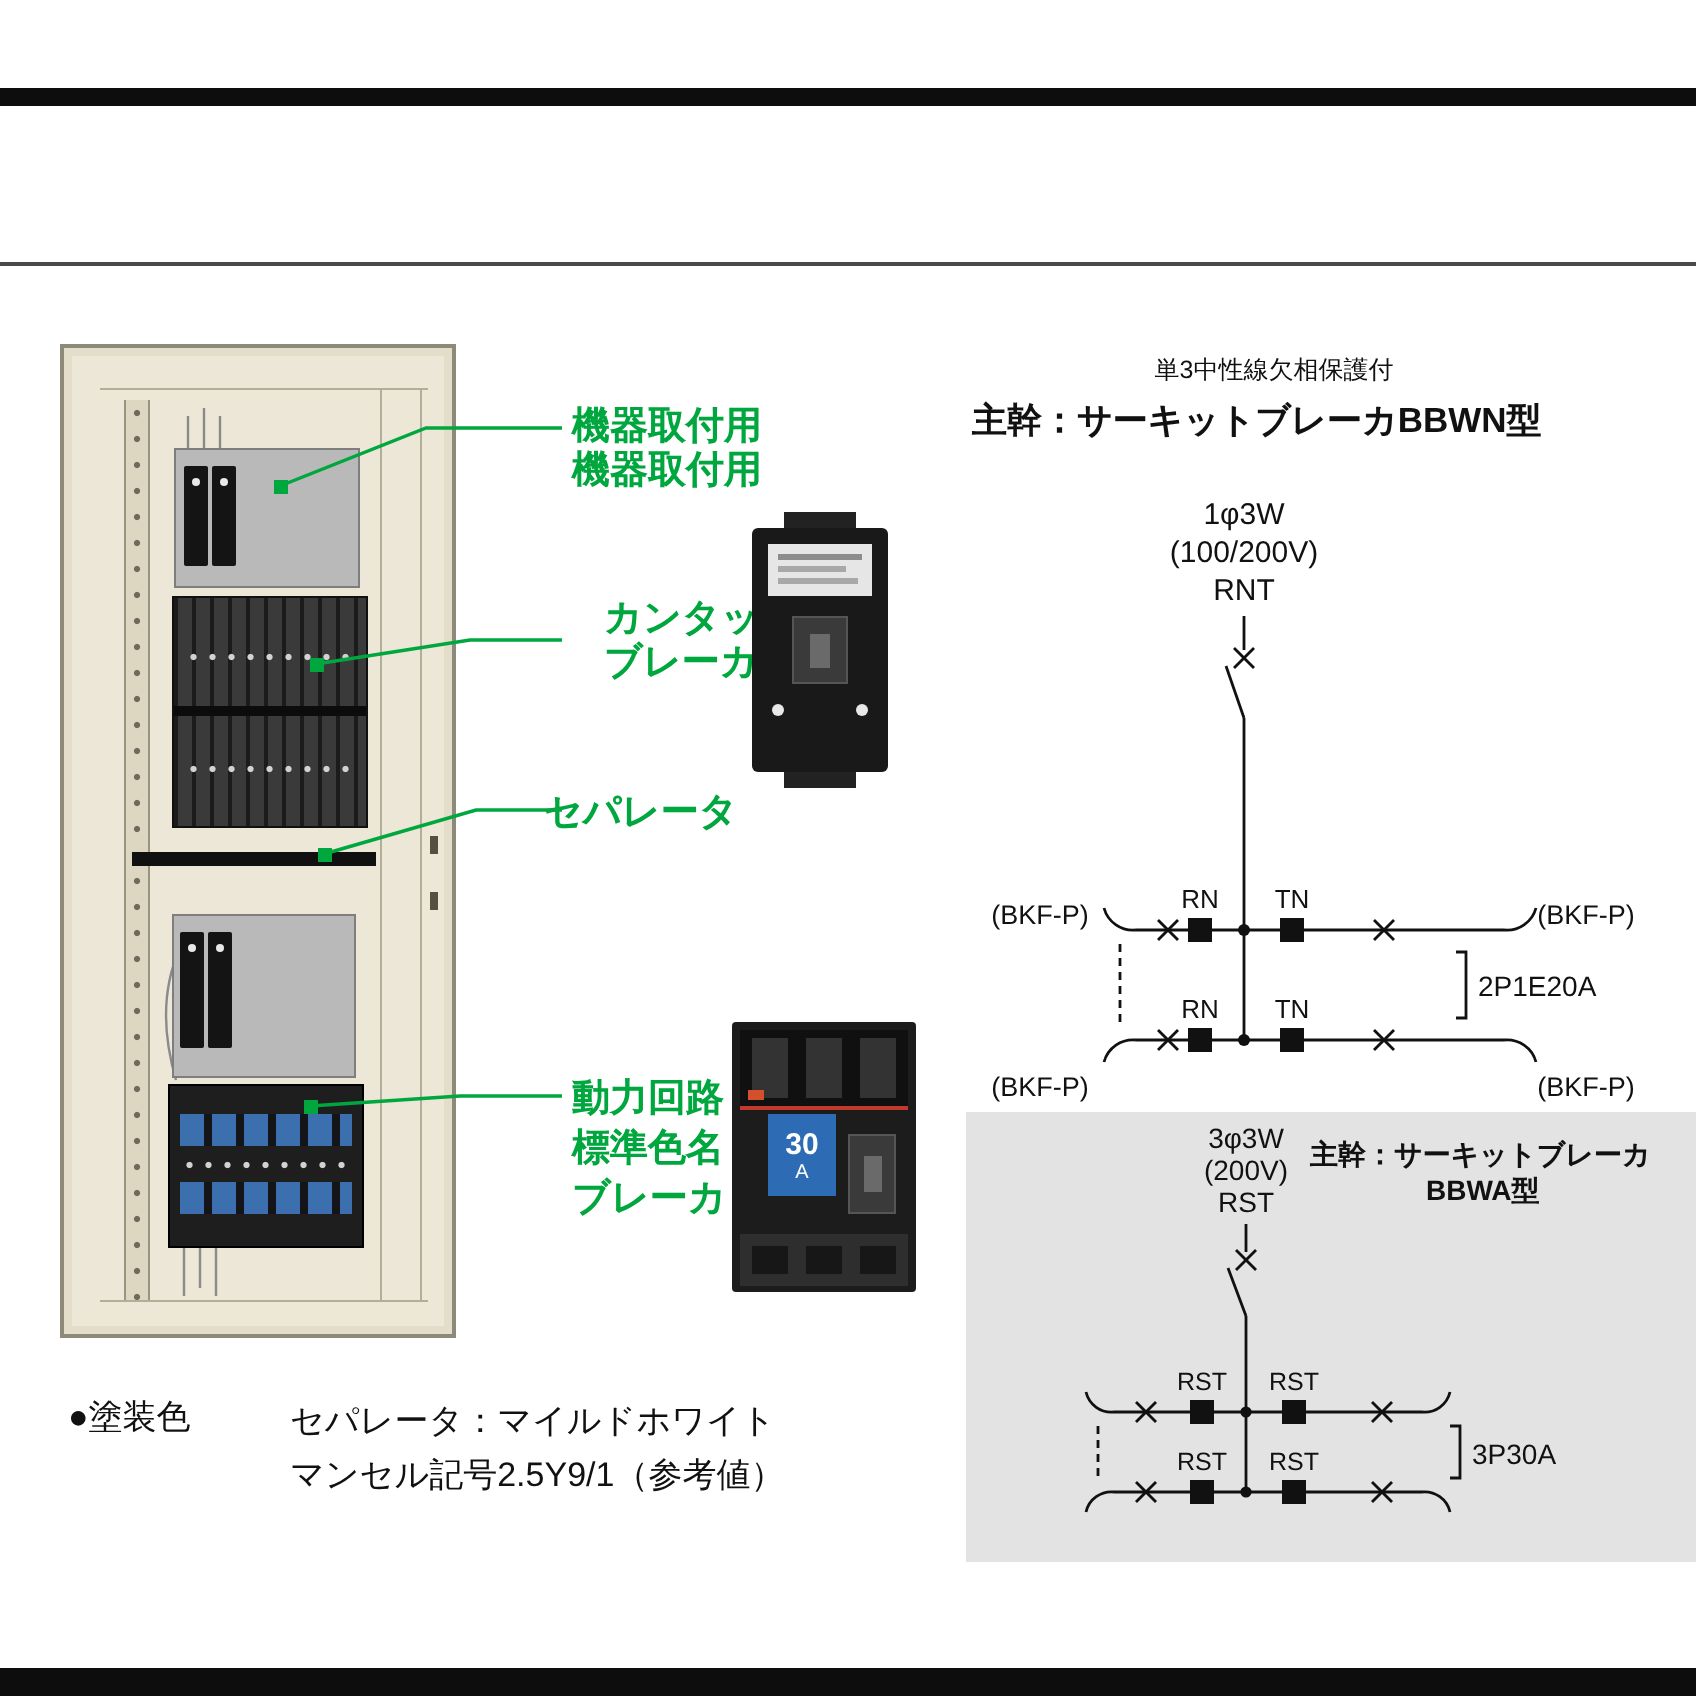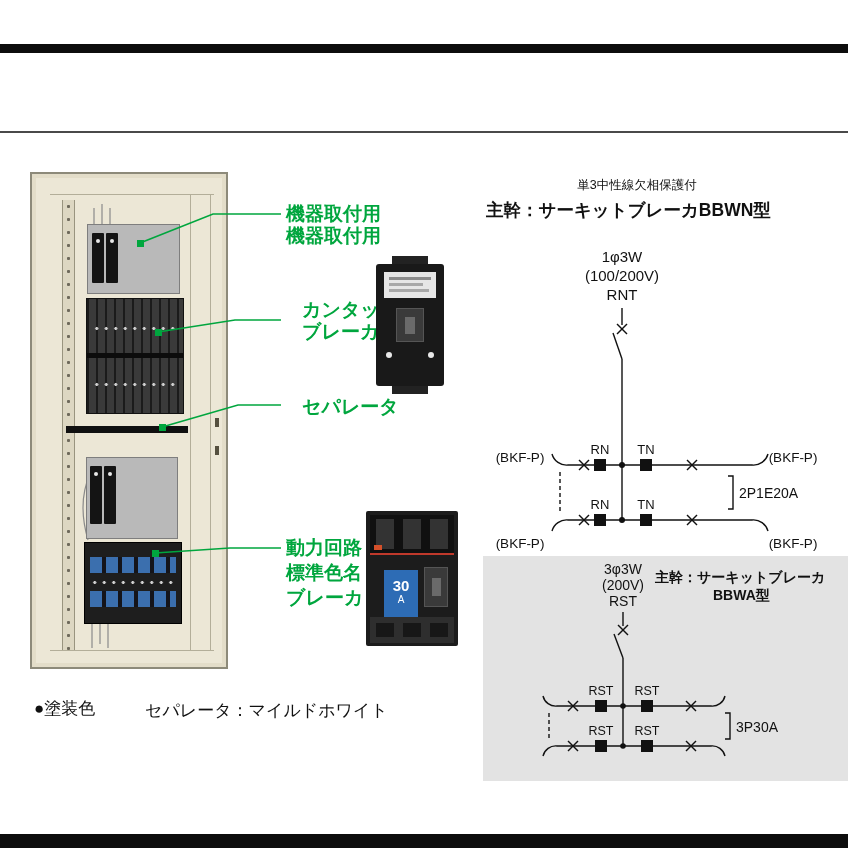--- a/index.html
+++ b/index.html
@@ -31,21 +31,21 @@
               background-size: 9.5px 7px; }
   .kantouch-mid { position:absolute; left:0; right:0; top:54px; height:5px; background:#0c0c0c; }
   .separator-bar { left:34px; top:252px; width:122px; height:7px; background:#101010; }
   .power-block { left:52px; top:368px; width:98px; height:82px; background:#1e1e1e; border:1px solid #000; }
   .blue-row { position:absolute; left:5px; right:5px; height:16px;
               background: repeating-linear-gradient(90deg,#3b6fae 0 12px,#14141a 12px 16px); }
   .latch { width:4px; height:9px; background:#55503f; }
 
   
   .callout { position:absolute; color:#00a63e; font-size:19px; line-height:22px; font-weight:bold; white-space:nowrap; }
-  .callout.lh25 { line-height:25px;font-family:Liberation Mono, monospace; }
+  .callout.lh25 { line-height:25px; }
 
   
   .prod-small { left:370px; top:256px; width:80px; height:138px; }
   .prod-large { left:362px; top:505px; width:100px; height:147px; }
 
   
   .diag-top-svg { left:480px; top:172px; }
   .gray-box { left:483px; top:556px; width:365px; height:225px; background:#e3e3e3; }
   svg text { fill:#111; }
   .t12 { font-size:12.5px; }
@@ -139,21 +139,21 @@
   </svg>
 
   <div class="callout" style="left:286px; top:203px;">
     <div>機器取付用</div>
     <div>機器取付用</div>
   </div>
   <div class="callout" style="left:302px; top:299px;">
     <div>カンタッチ</div>
     <div>ブレーカ</div>
   </div>
-  <div class="callout" style="left:302px; top:396px;">
+  <div class="callout" style="left:272px; top:396px;">
     <div>セパレータ</div>
   </div>
   <div class="callout lh25" style="left:286px; top:537px;">
     <div>動力回路</div>
     <div>標準色名</div>
     <div>ブレーカ</div>
   </div>
 
   <div class="abs prod-small">
     <div class="abs" style="left:22px; top:0; width:36px; height:10px; background:#222;"></div>
@@ -173,21 +173,21 @@
 
   <div class="abs prod-large">
     <div class="abs" style="left:4px; top:6px; width:92px; height:135px; background:#1c1c1c; border-radius:2px;"></div>
     <div class="abs" style="left:8px; top:10px; width:84px; height:38px; background:#101010;">
       <div class="abs" style="left:6px; top:4px; width:18px; height:30px; background:#333;"></div>
       <div class="abs" style="left:33px; top:4px; width:18px; height:30px; background:#333;"></div>
       <div class="abs" style="left:60px; top:4px; width:18px; height:30px; background:#333;"></div>
     </div>
     <div class="abs" style="left:8px; top:48px; width:84px; height:2px; background:#c0392b;"></div>
     <div class="abs" style="left:12px; top:40px; width:8px; height:5px; background:#d4502a;"></div>
-    <div class="abs" style="left:22px; top:65px; width:34px; height:54px; background:#2d6cb5; color:#fff; text-align:center;">
+    <div class="abs" style="left:22px; top:52px; width:34px; height:41px; background:#2d6cb5; color:#fff; text-align:center;">
       <div style="font-size:15px; font-weight:bold; padding-top:7px;">30</div>
       <div style="font-size:10px;">A</div>
     </div>
     <div class="abs" style="left:62px; top:62px; width:24px; height:40px; background:#3a3a3a; border:1px solid #555;">
       <div class="abs" style="left:7px; top:10px; width:9px; height:18px; background:#6a6a6a;"></div>
     </div>
     <div class="abs" style="left:8px; top:112px; width:84px; height:26px; background:#2e2e2e;">
       <div class="abs" style="left:6px; top:6px; width:18px; height:14px; background:#171717;"></div>
       <div class="abs" style="left:33px; top:6px; width:18px; height:14px; background:#171717;"></div>
       <div class="abs" style="left:60px; top:6px; width:18px; height:14px; background:#171717;"></div>
@@ -300,16 +300,17 @@
       <rect x="112" y="184" width="12" height="12" class="fillk"></rect>
       <rect x="158" y="184" width="12" height="12" class="fillk"></rect>
       <text x="118" y="179" class="t12 mid">RST</text>
       <text x="164" y="179" class="t12 mid">RST</text>
     </svg>
   </div>
 
   <div class="abs paint-heading">●塗装色</div>
   <div class="abs paint-lines">
     <div>セパレータ：マイルドホワイト</div>
+    <div>マンセル記号2.5Y9/1（参考値）</div>
   </div>
 
   <div class="abs bottom-bar"></div>
 </div>
 
 </body></html>

